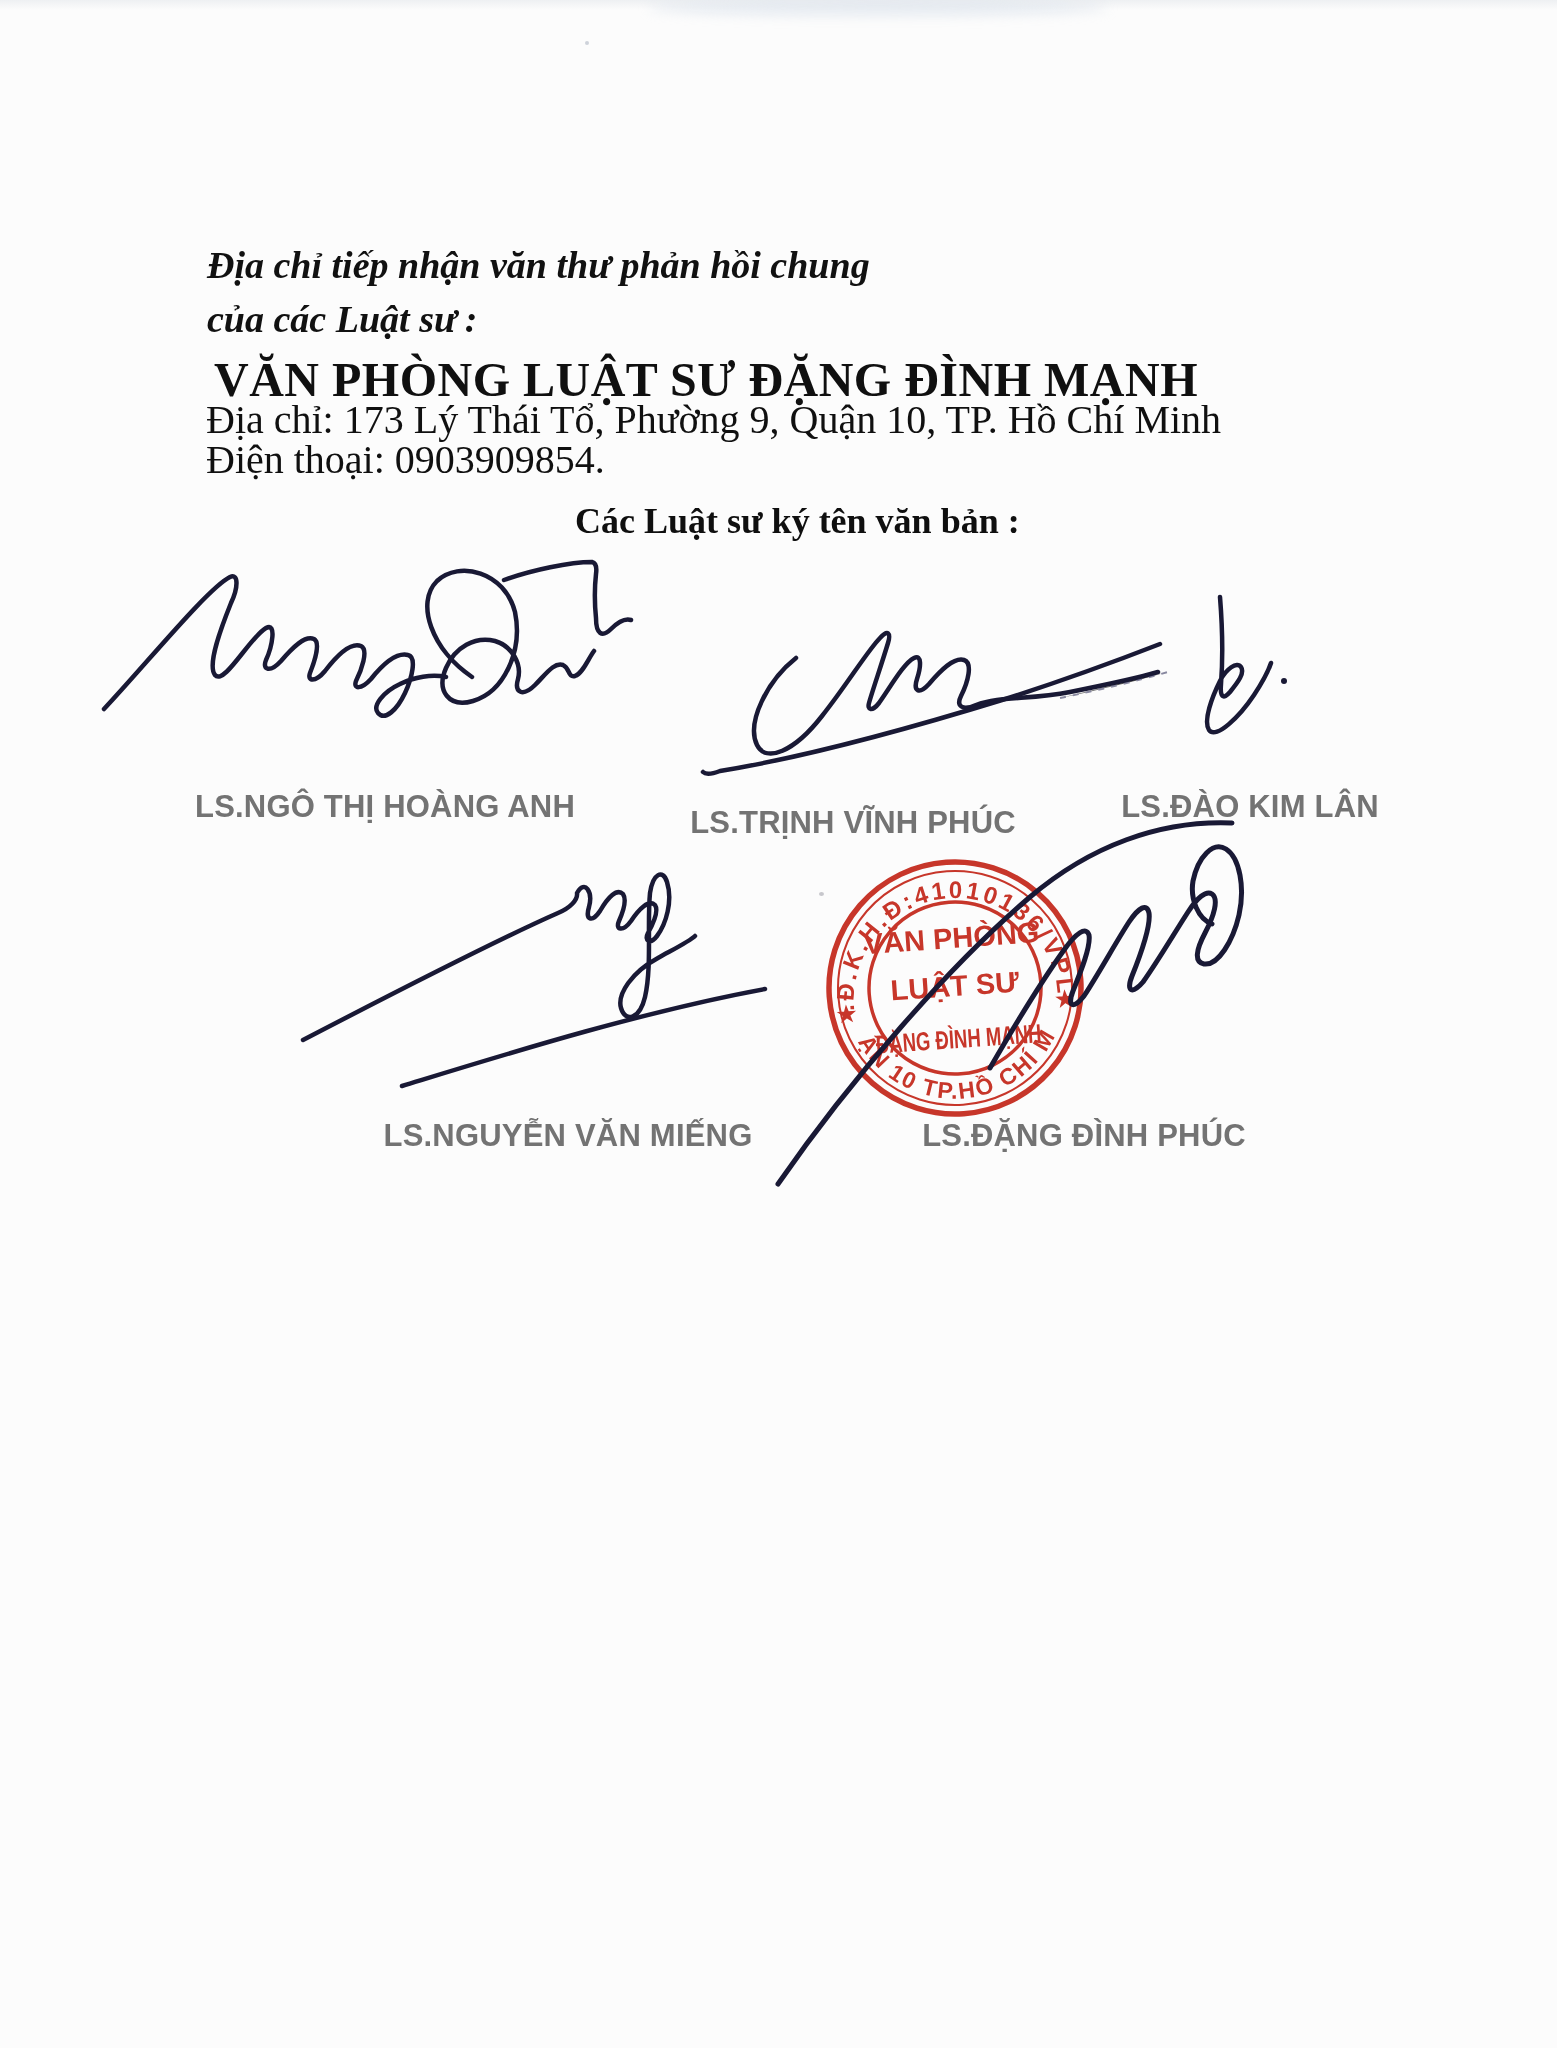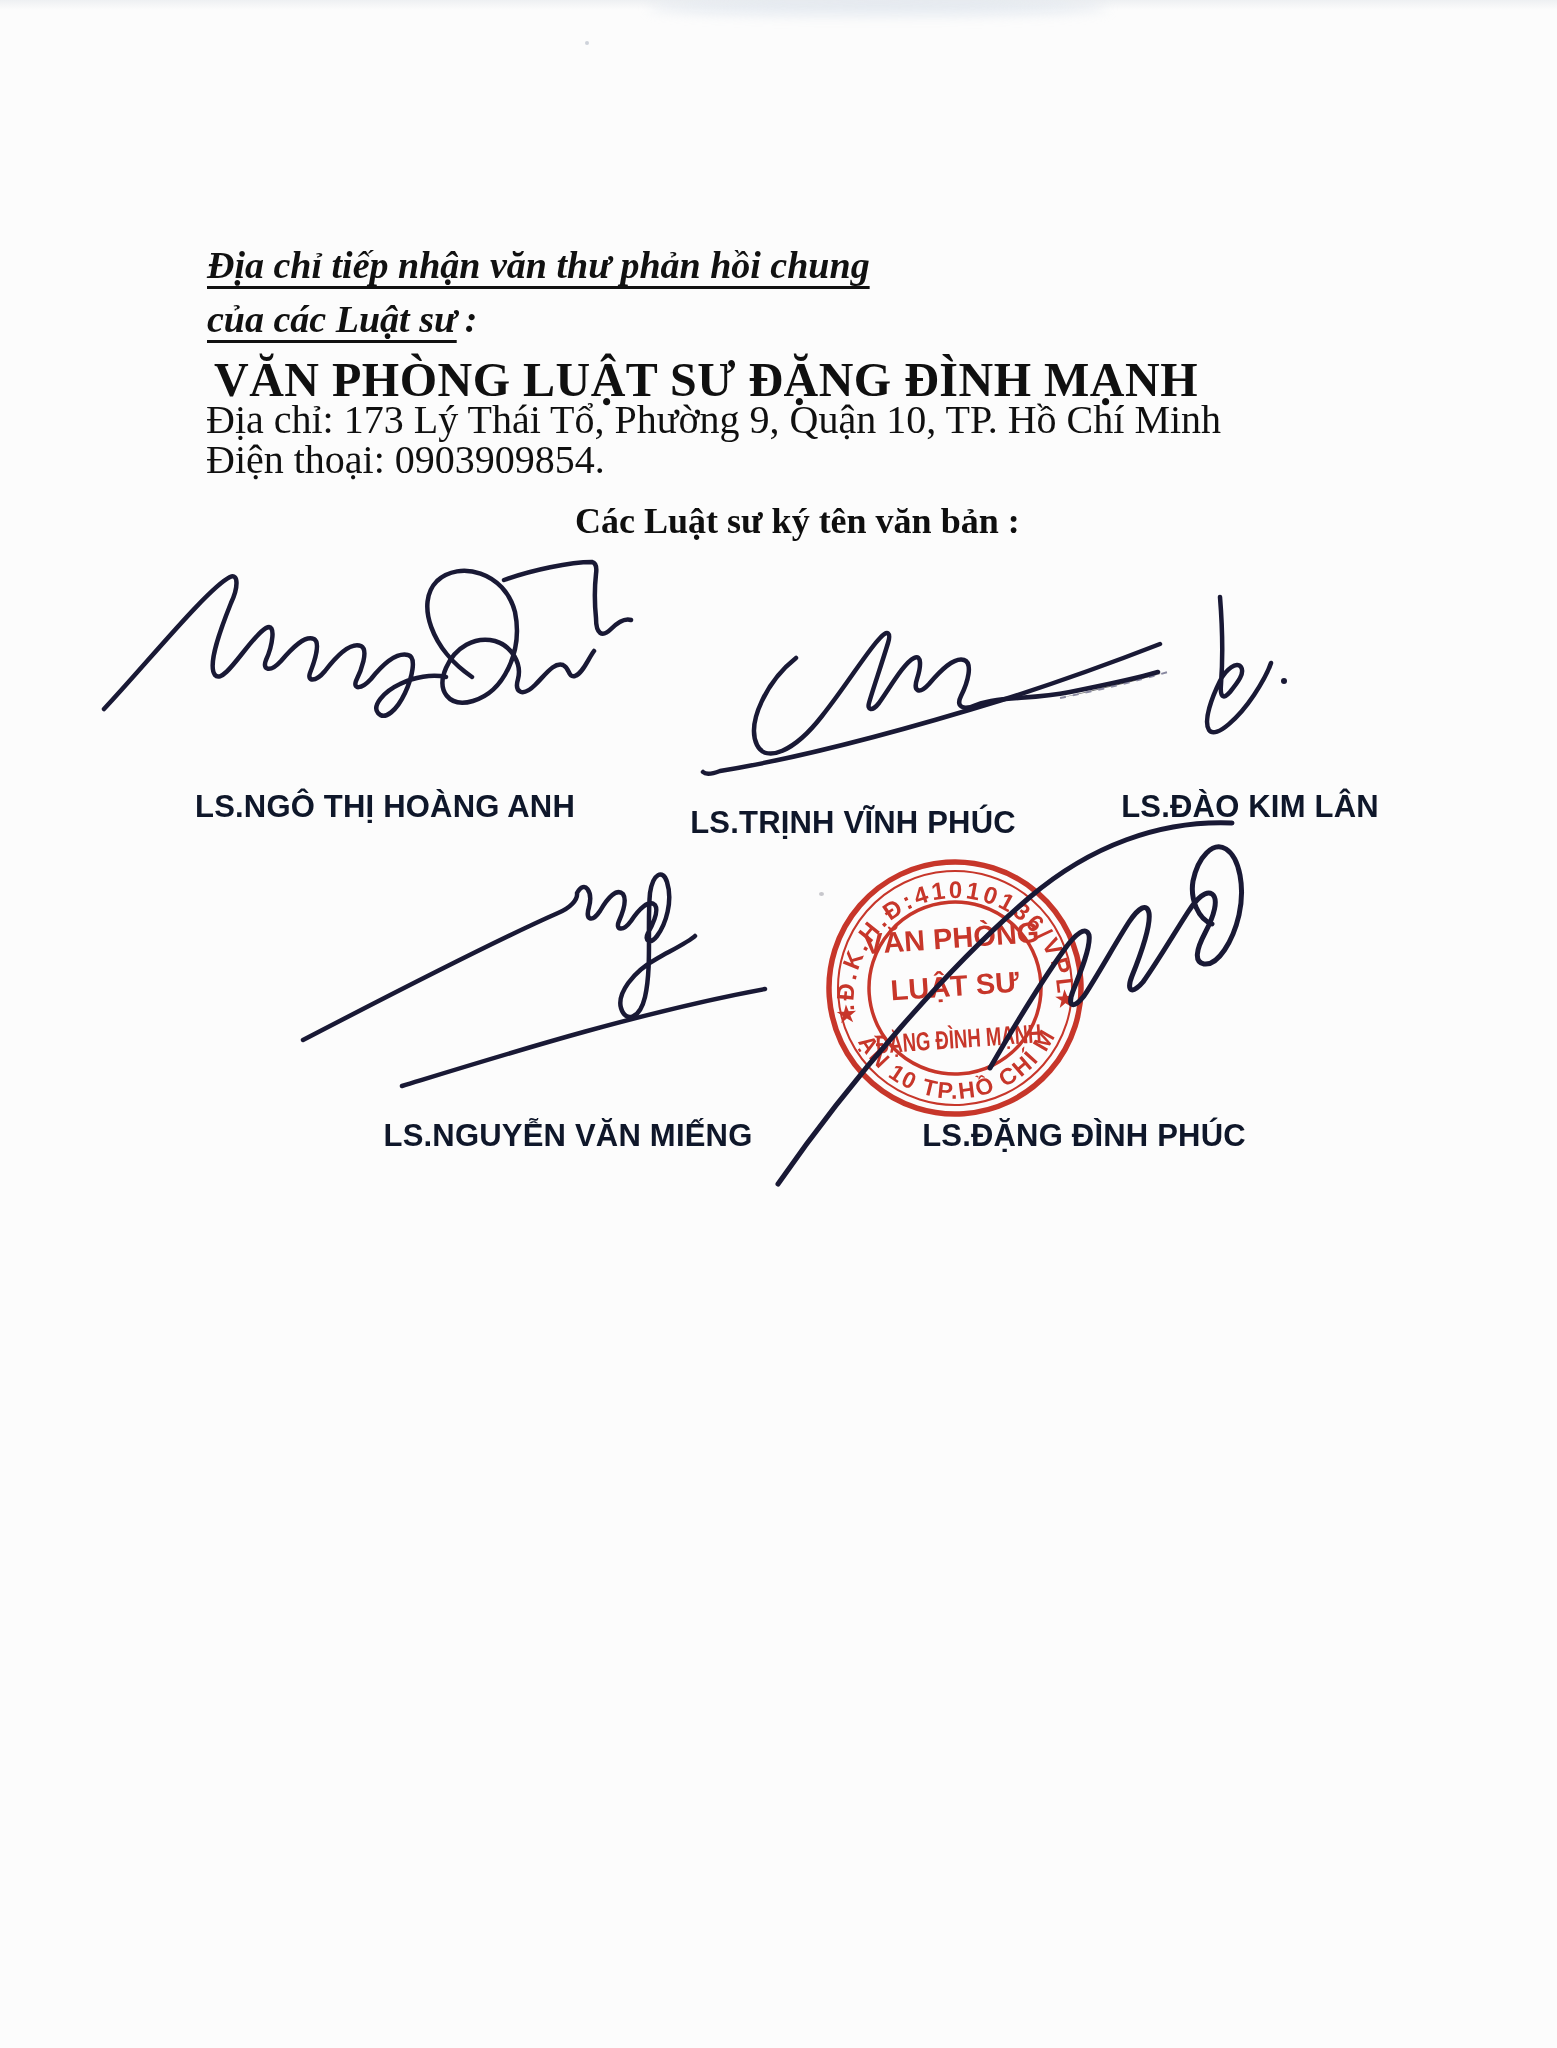--- a/index.html
+++ b/index.html
@@ -15,32 +15,32 @@
     background:linear-gradient(180deg,rgba(188,198,208,.22),rgba(255,255,255,0));}
   .smudge{position:absolute;left:648px;top:0;width:460px;height:16px;
     background:rgba(203,215,228,.45);filter:blur(6px);border-radius:50%;}
   .speck1{position:absolute;left:585px;top:41px;width:4px;height:4px;border-radius:50%;
     background:rgba(150,160,178,.45);}
   .speck2{position:absolute;left:819px;top:892px;width:5px;height:4px;border-radius:50%;
     background:rgba(120,120,132,.40);}
 
   .heading{position:absolute;left:207px;top:238px;
     font-weight:bold;font-style:italic;font-size:38px;line-height:54px;color:#111;}
-  .heading .u{text-decoration:underline;text-decoration-thickness:3px;text-underline-offset:8px;}
+  .heading .u{text-decoration-thickness:3px;text-underline-offset:8px;}
   .heading .colon{text-decoration:none;padding-left:8px;}
 
   .office{position:absolute;left:206px;top:360px;line-height:40px;color:#101010;}
   .office .name{font-weight:bold;font-size:48px;letter-spacing:.5px;margin-left:8px;}
   .office .line{font-size:40px;}
 
   .caption{position:absolute;left:575px;top:500px;font-weight:bold;font-size:36px;color:#0f0f0f;}
 
   .signer{position:absolute;transform:translateX(-50%);
     font-family:"Liberation Sans", sans-serif;font-weight:600;font-size:31px;
-    color:#0f172a;white-space:nowrap;letter-spacing:.2px;}
+    color:#737373;white-space:nowrap;letter-spacing:.2px;}
   .row1{top:789px;}
   .row2{top:1118px;}
   .n1{left:385px;}
   .n2{left:853px;margin-top:16px;}
   .n3{left:1250px;}
   .n4{left:568px;}
   .n5{left:1084px;}
 
   svg.overlay{position:absolute;left:0;top:0;}
   .ink{fill:none;stroke:#191935;stroke-width:4.5;stroke-linecap:round;stroke-linejoin:round;}

